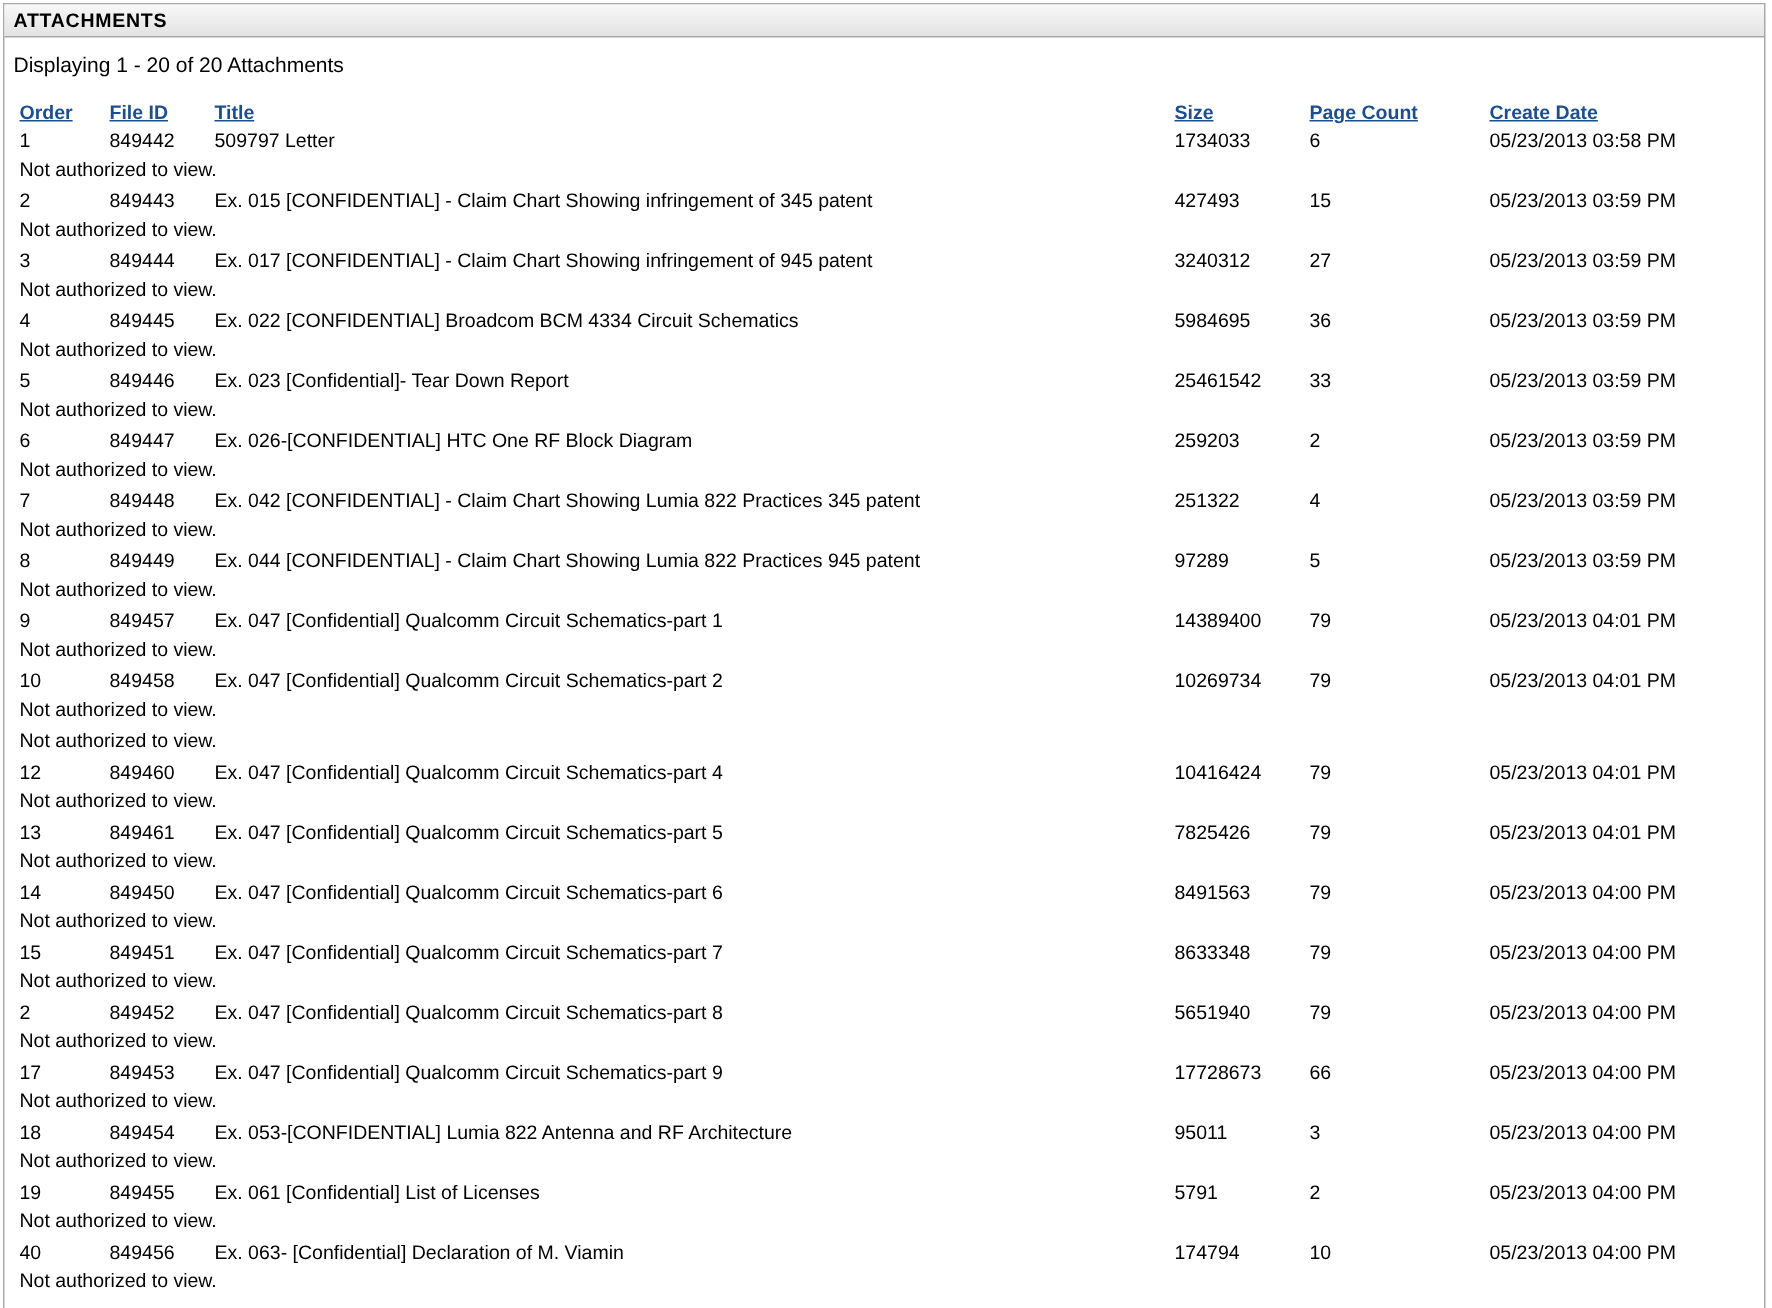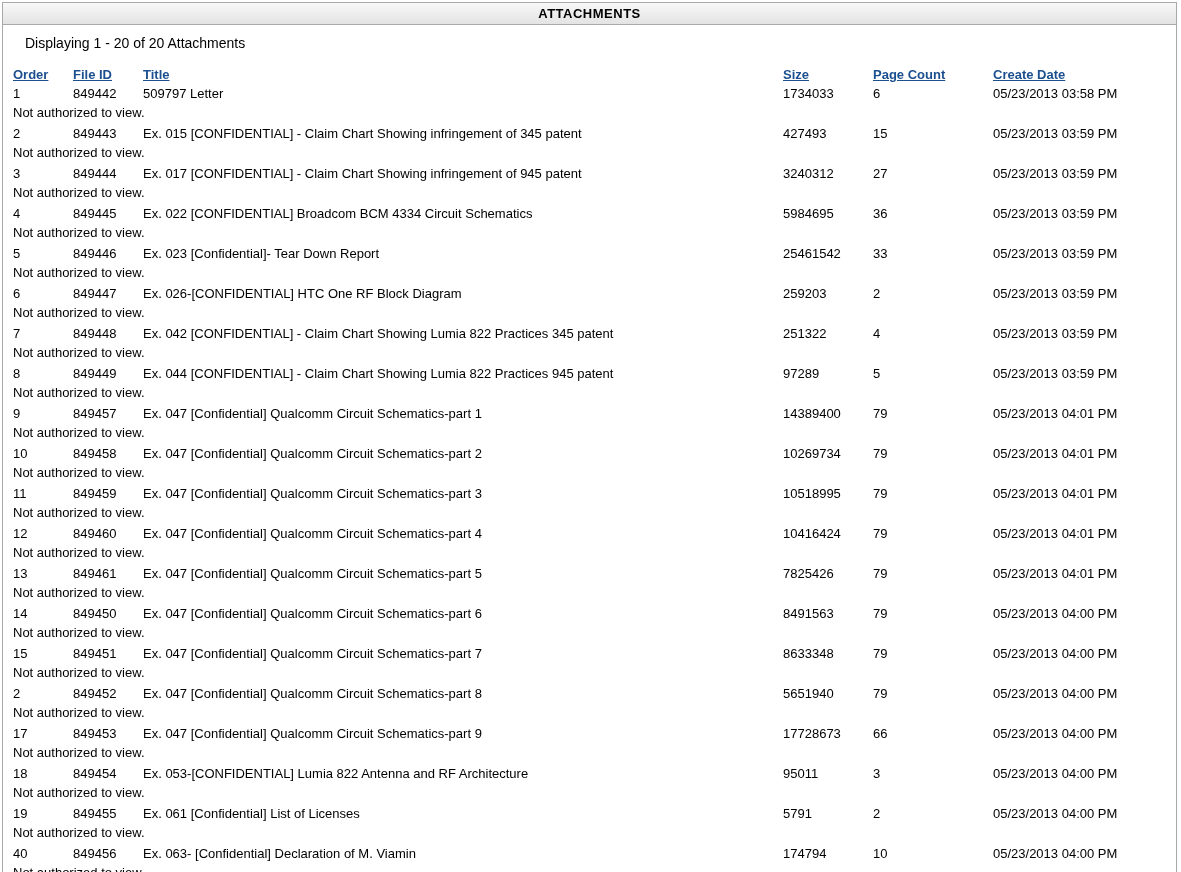--- a/index.html
+++ b/index.html
@@ -12,32 +12,31 @@
   }
   .panel {
     border: 1px solid #a9a9a9;
     margin: 2px;
     width: 1175px;
     box-sizing: border-box;
   }
   .panel-header {
     background: linear-gradient(to bottom, #f8f8f8, #e3e3e3);
     border-bottom: 1px solid #a9a9a9;
-    padding: 3px 20px;
+    padding: 3px 6px;
     font-weight: bold;
     font-size: 13px;
     letter-spacing: 0.5px;
-    text-align: center;
   }
   .panel-body {
     padding: 4px 6px 8px 6px;
   }
   .summary {
     font-size: 14px;
-    margin: 6px 0 14px 16px;
+    margin: 6px 0 14px 0;
   }
   .att-table {
     width: 100%;
     border-collapse: collapse;
     table-layout: fixed;
   }
   .att-table th {
     text-align: left;
     font-weight: bold;
     padding: 2px 4px;
@@ -199,28 +198,20 @@
             <td>10</td>
             <td>849458</td>
             <td>Ex. 047 [Confidential] Qualcomm Circuit Schematics-part 2</td>
             <td>10269734</td>
             <td>79</td>
             <td>05/23/2013 04:01 PM</td>
           </tr>
           <tr class="noauth">
             <td colspan="6">Not authorized to view.</td>
           </tr>
-          <tr>
-            <td>11</td>
-            <td>849459</td>
-            <td>Ex. 047 [Confidential] Qualcomm Circuit Schematics-part 3</td>
-            <td>10518995</td>
-            <td>79</td>
-            <td>05/23/2013 04:01 PM</td>
-          </tr>
           <tr class="noauth">
             <td colspan="6">Not authorized to view.</td>
           </tr>
           <tr>
             <td>12</td>
             <td>849460</td>
             <td>Ex. 047 [Confidential] Qualcomm Circuit Schematics-part 4</td>
             <td>10416424</td>
             <td>79</td>
             <td>05/23/2013 04:01 PM</td>

